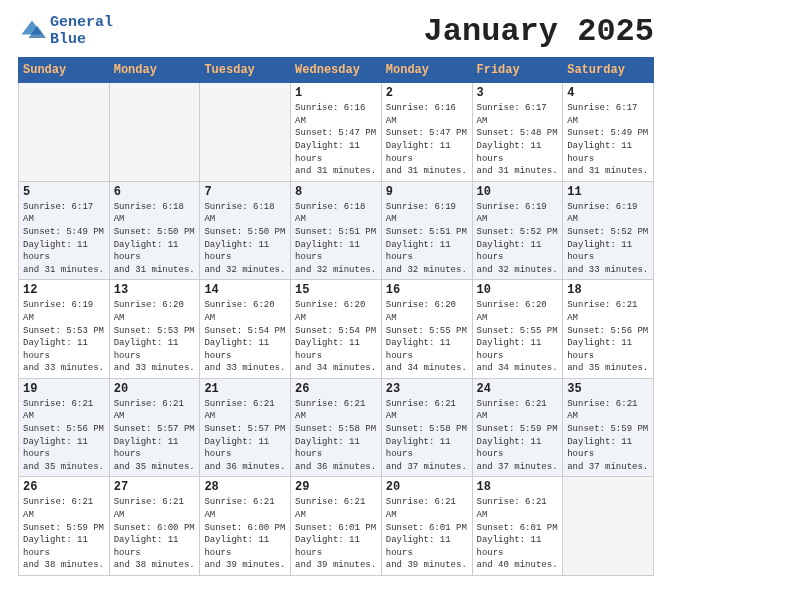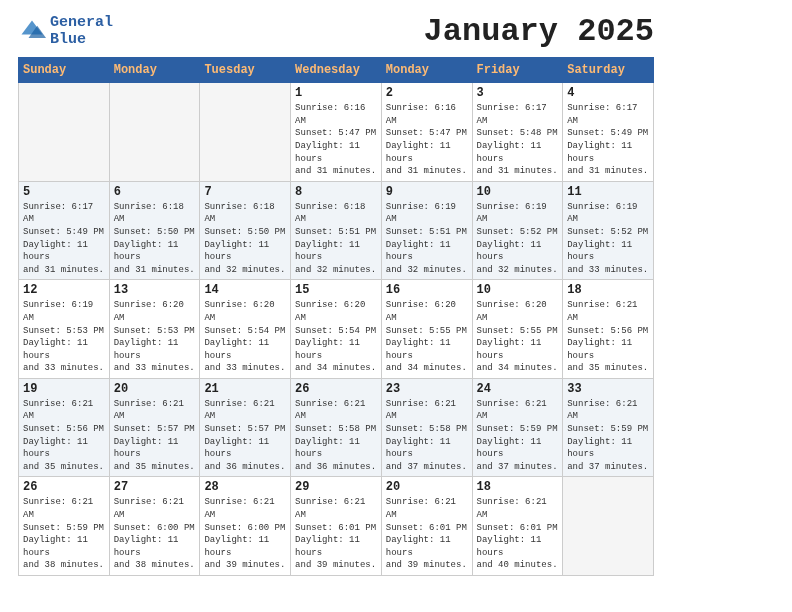--- a/index.html
+++ b/index.html
@@ -297,21 +297,21 @@
 and 37 minutes.</div>
           </td>
           <td>
             <div class="day-num">24</div>
             <div class="day-info" style="white-space: pre-line;">Sunrise: 6:21 AM
 Sunset: 5:59 PM
 Daylight: 11 hours
 and 37 minutes.</div>
           </td>
           <td>
-            <div class="day-num">33</div>
+            <div class="day-num">35</div>
             <div class="day-info" style="white-space: pre-line;">Sunrise: 6:21 AM
 Sunset: 5:59 PM
 Daylight: 11 hours
 and 37 minutes.</div>
           </td>
         </tr>
         <tr>
           <td>
             <div class="day-num">26</div>
             <div class="day-info" style="white-space: pre-line;">Sunrise: 6:21 AM

